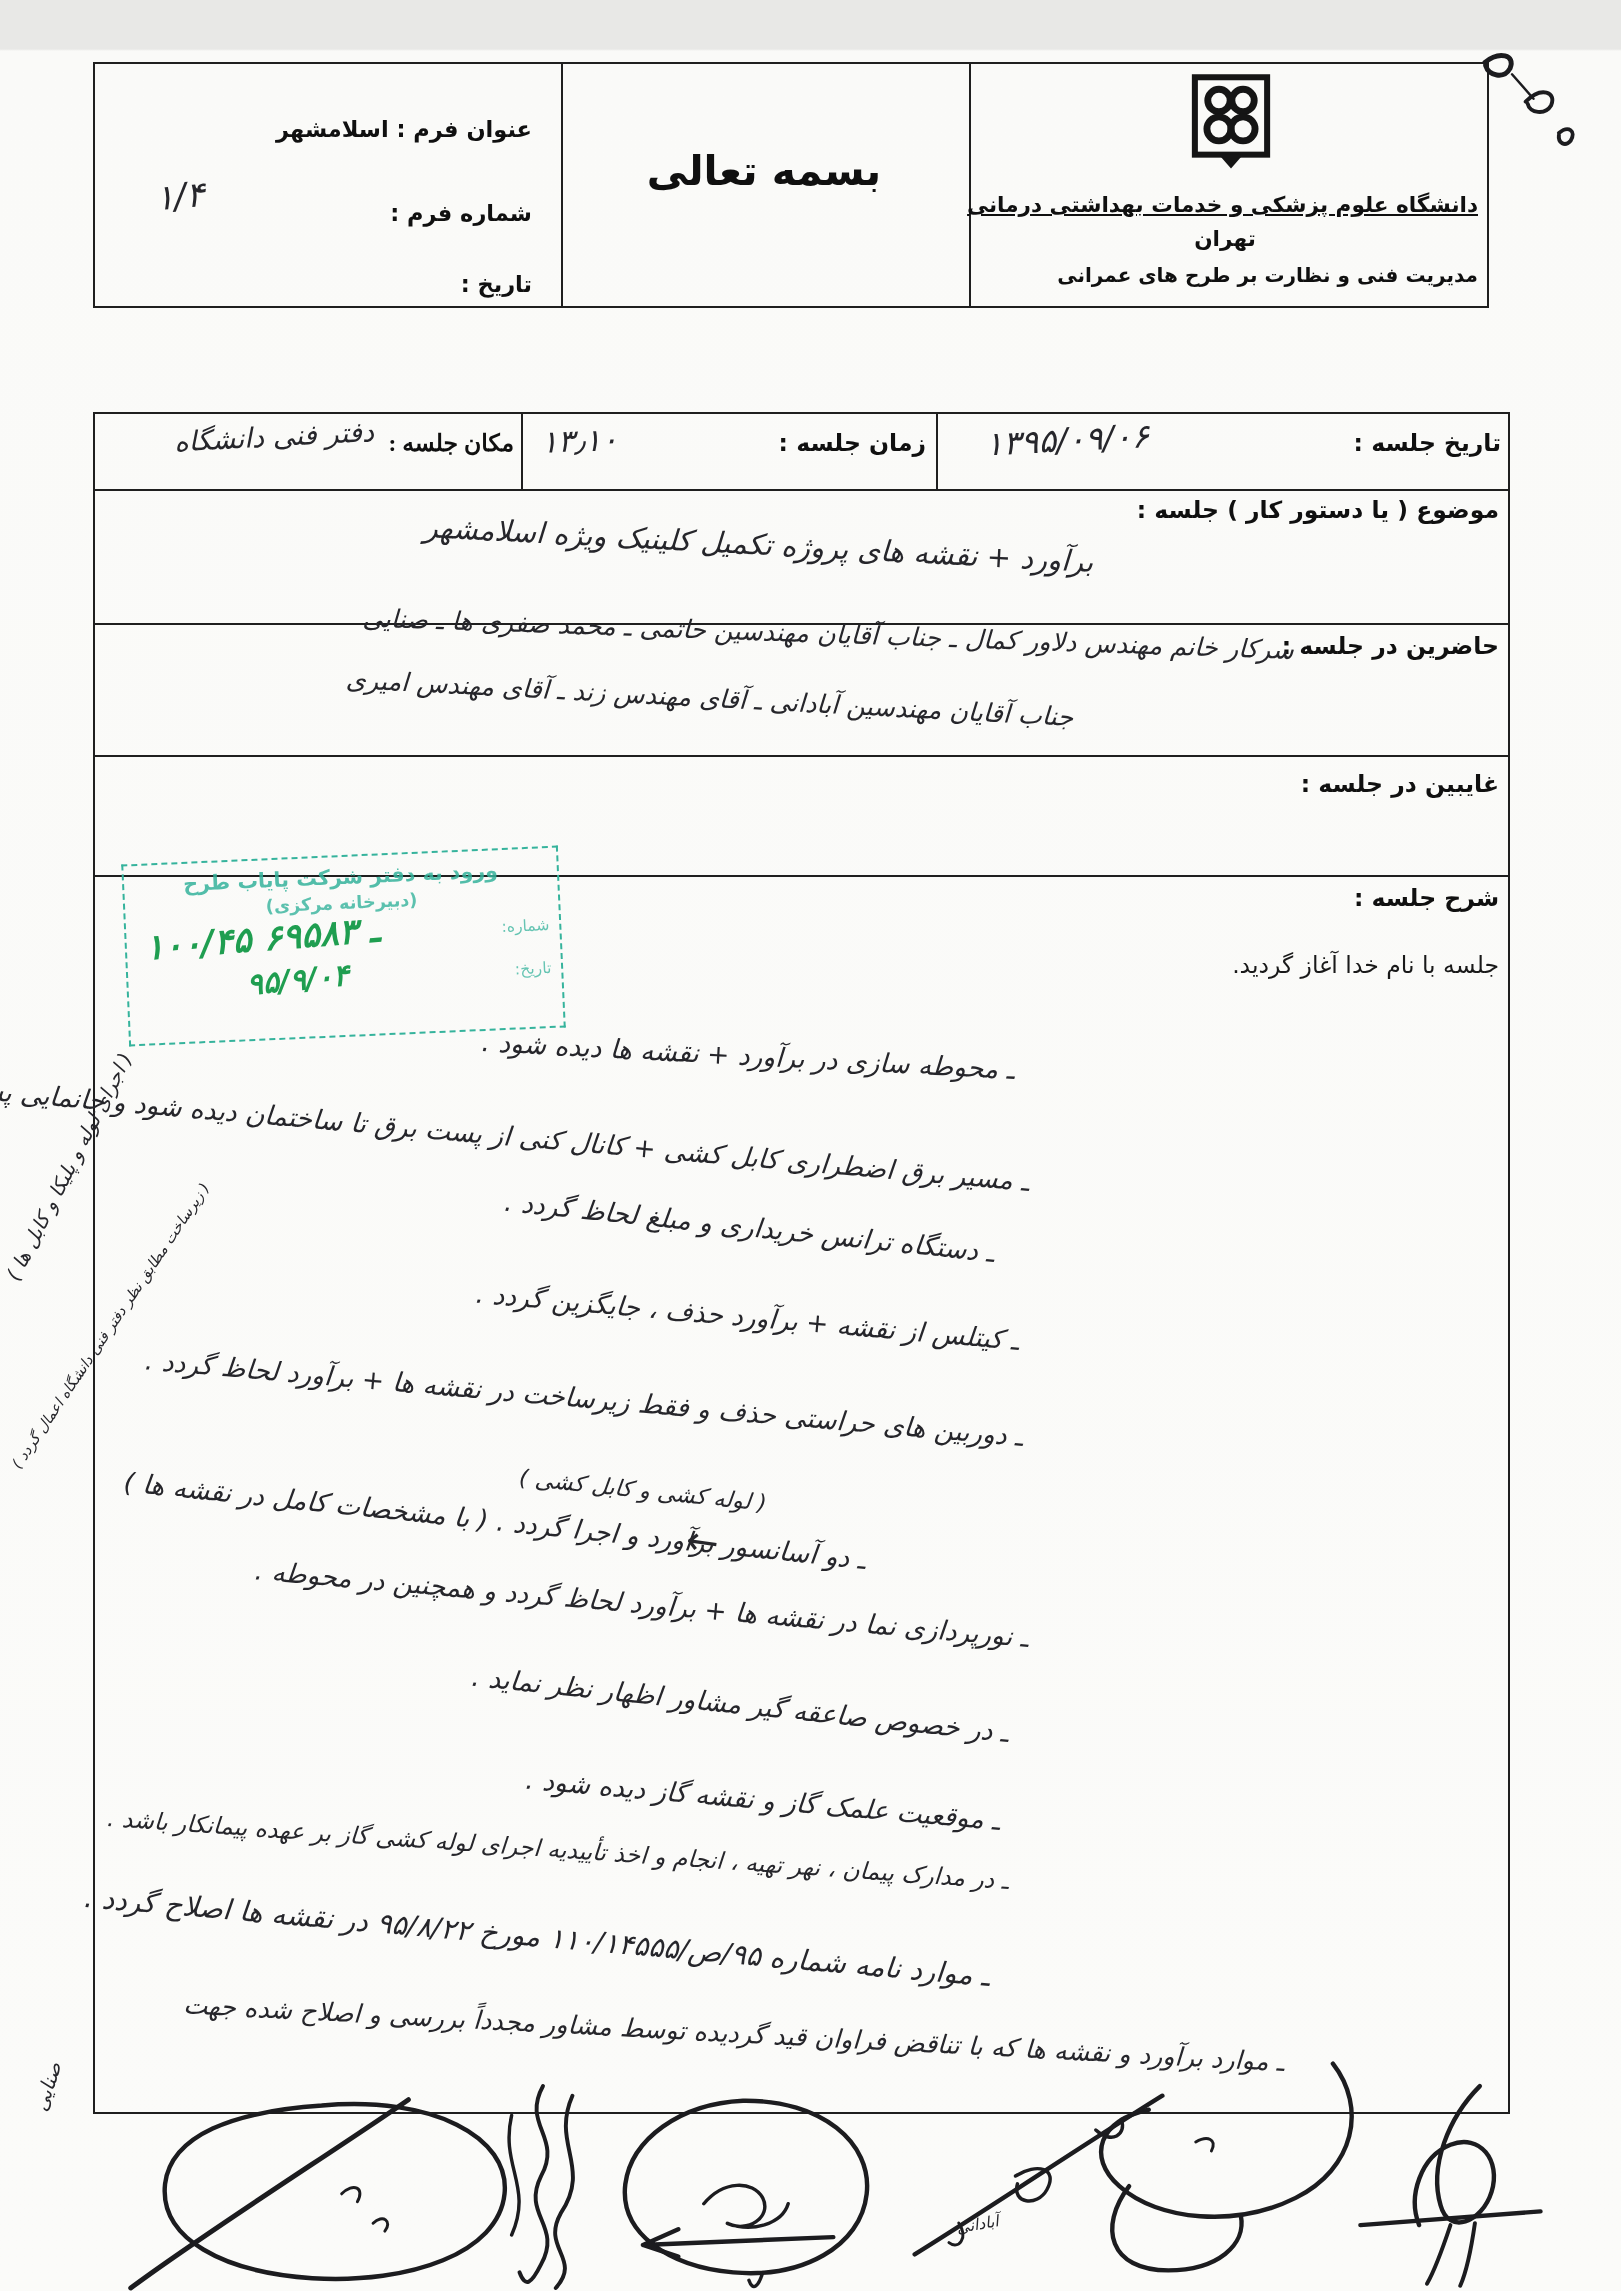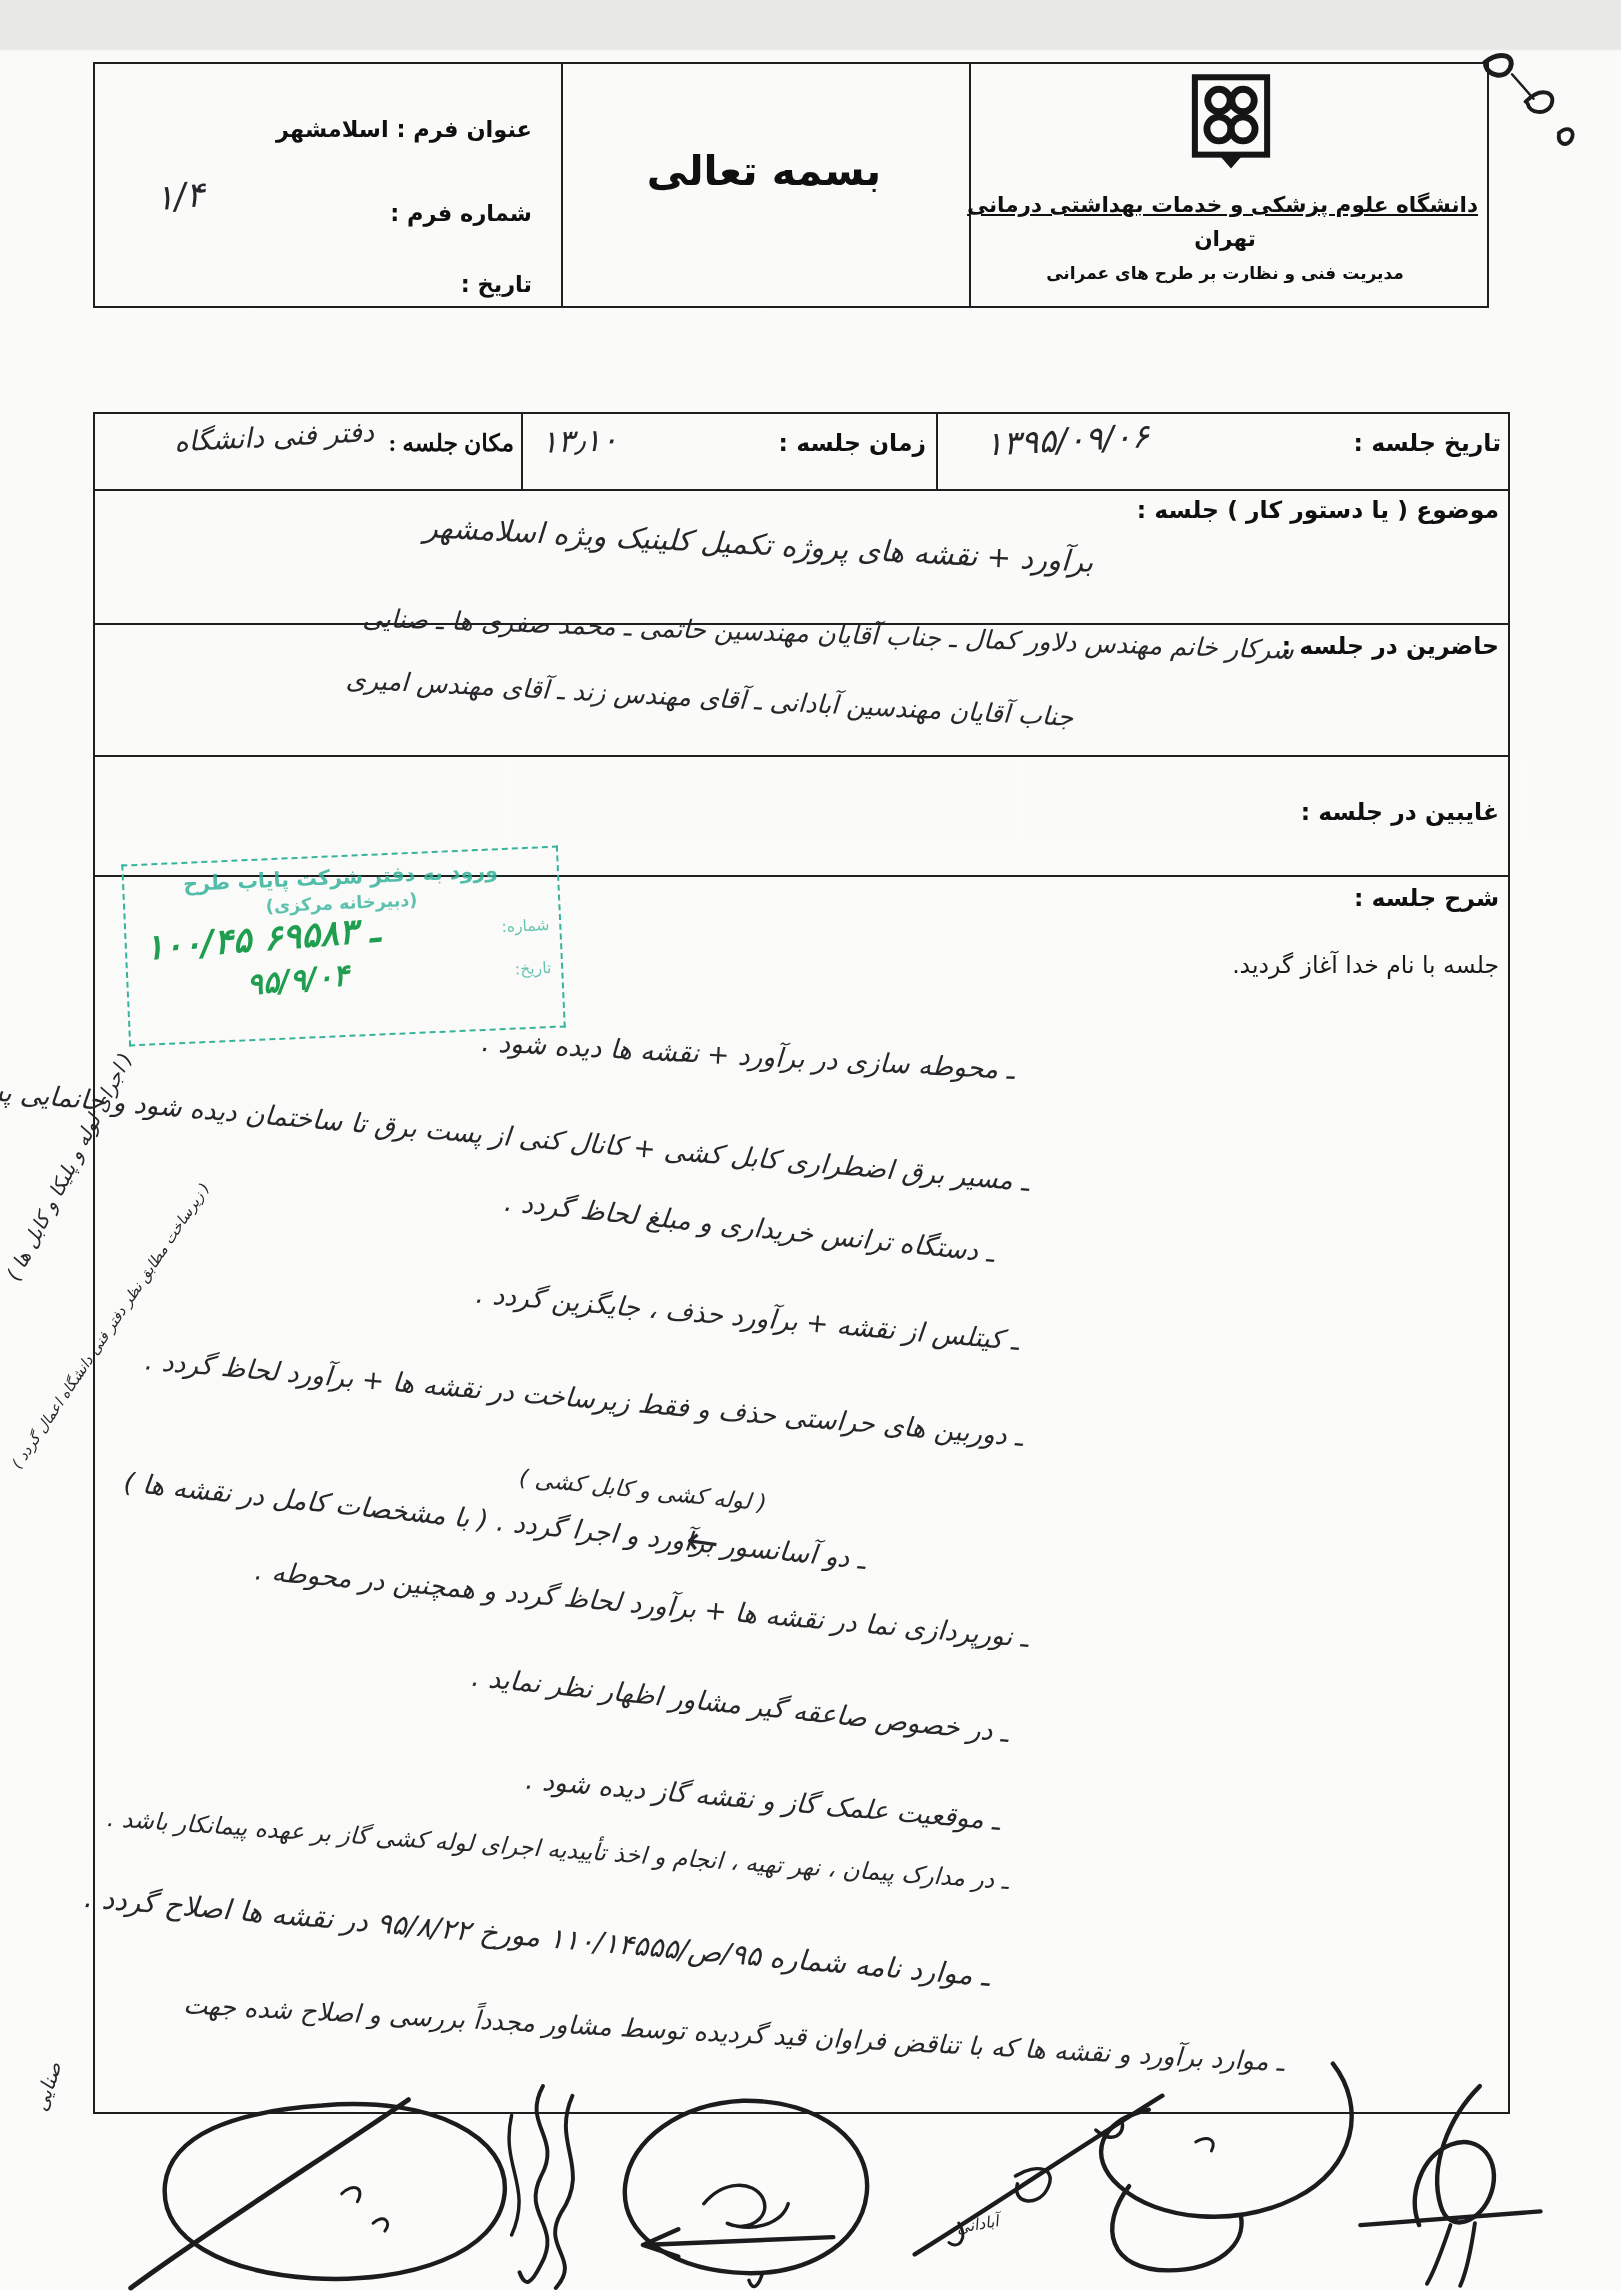--- a/index.html
+++ b/index.html
@@ -39,21 +39,21 @@
     <g fill="none" stroke="#151515" stroke-width="8">
       <circle cx="36" cy="33" r="13"></circle>
         <circle cx="36" cy="66" r="14"></circle>
       <circle cx="64" cy="33" r="13"></circle>
         <circle cx="64" cy="66" r="14"></circle>
     </g>
     <path d="M36 96 L50 112 L64 96 Z" fill="#151515"></path>
   </svg>
   <div class="abs lbl ctr" style="left:972px;top:192px;width:506px;font-size:21.6px;text-decoration:underline;">دانشگاه علوم پزشکی و خدمات بهداشتی درمانی</div>
   <div class="abs lbl ctr" style="left:972px;top:226px;width:506px;font-size:21.6px;">تهران</div>
-  <div class="abs lbl ctr" style="left:972px;top:263px;width:506px;font-size:17px;">مدیریت فنی و نظارت بر طرح های عمرانی</div>
+  <div class="abs lbl ctr" style="left:972px;top:263px;width:506px;font-size:20px;text-align:right;">مدیریت فنی و نظارت بر طرح های عمرانی</div>
 
   <div class="abs lbl ctr" style="left:568px;top:147px;width:392px;font-size:41px;">بسمه تعالی</div>
 
   <div class="abs lbl" style="right:1089px;top:116px;font-size:22.5px;">عنوان فرم : اسلامشهر</div>
   <div class="abs lbl" style="right:1089px;top:192px;font-size:22.5px;margin-top:8px;">شماره فرم :</div>
   <div class="abs hw" style="left:155px;top:174px;font-size:35px;transform:rotate(-5deg);direction:ltr;">۱/۴</div>
   <div class="abs lbl" style="right:1089px;top:271px;font-size:22.5px;">تاریخ :</div>
 
   <svg class="abs sig" style="left:1465px;top:45px;" width="137" height="127" viewBox="0 0 140 130">
     <path d="M20 18 C35 6 52 10 46 24 C40 35 24 32 21 21" stroke-width="5" fill="none" stroke="#3a3a3a"></path>
@@ -78,21 +78,21 @@
   <div class="abs lbl" style="right:1107px;top:429px;font-family:Liberation Serif, serif;">مکان جلسه :</div>
   <div class="abs hw" style="left:174px;top:416px;font-size:27.4px;transform:rotate(-3deg);">دفتر فنی دانشگاه</div>
 
   <div class="abs lbl" style="right:122px;top:496px;">موضوع ( یا دستور کار ) جلسه :</div>
   <div class="abs hw" style="right:528px;top:545px;font-size:29px;transform:rotate(3deg);">برآورد + نقشه های پروژه تکمیل کلینیک ویژه اسلامشهر</div>
 
   <div class="abs lbl" style="right:122px;top:632px;">حاضرین در جلسه :</div>
   <div class="abs hw" style="right:327px;top:635px;font-size:25.5px;letter-spacing:1px;transform:rotate(2deg);">سرکار خانم مهندس دلاور کمال ـ جناب آقایان مهندسین حاتمی ـ محمد صفری ها ـ صنایی</div>
   <div class="abs hw" style="right:548px;top:702px;font-size:25.5px;letter-spacing:1px;transform:rotate(3deg);">جناب آقایان مهندسین آبادانی ـ آقای مهندس زند ـ آقای مهندس امیری</div>
 
-  <div class="abs lbl" style="right:122px;top:798px;">غایبین در جلسه :</div>
+  <div class="abs lbl" style="right:122px;top:770px;">غایبین در جلسه :</div>
 
   <div class="abs lbl" style="right:122px;top:884px;">شرح جلسه :</div>
   <div class="abs prt" style="right:122px;top:929px;margin-top:22px;">جلسه با نام خدا آغاز گردید.</div>
 
   <div class="stamp">
     <div class="t1">ورود به دفتر شرکت پایاب طرح</div>
     <div class="t2">(دبیرخانه مرکزی)</div>
     <div class="row">
       <span class="slbl">شماره:</span>
       <span class="hwg abs" style="left:17.6px;top:2px;font-size:35px;transform:rotate(-2deg);">۱۰۰/۴۵ ـ ۶۹۵۸۳</span>

